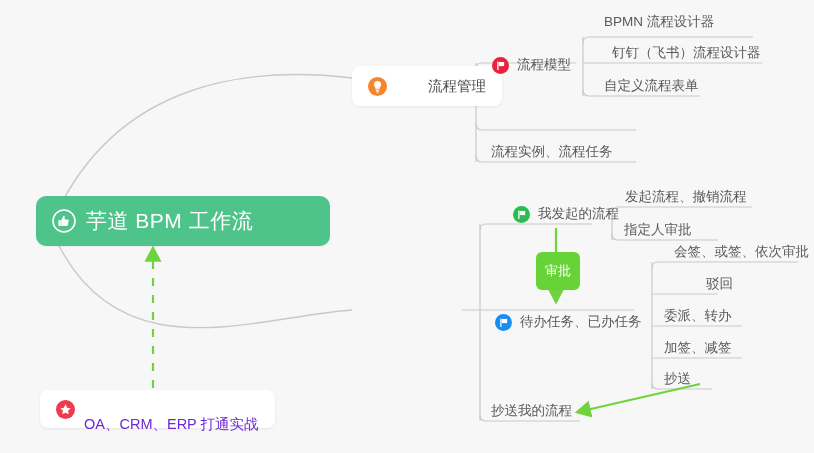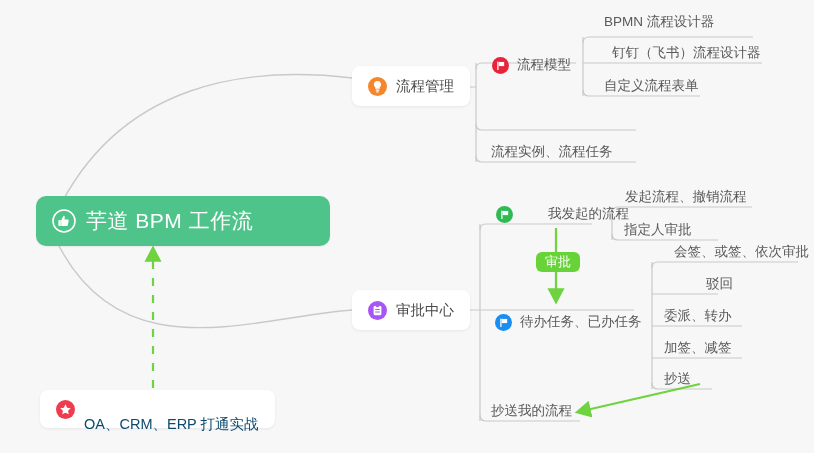--- a/index.html
+++ b/index.html
@@ -31,20 +31,21 @@
   
   .card{
     position:absolute;
     background:#ffffff;
     border-radius:8px;
     display:flex;align-items:center;
     padding:0 16px;
     box-sizing:border-box;
     box-shadow:0 1px 3px rgba(0,0,0,.07);
     white-space:nowrap;
+    gap:32px;
   }
   .card .card-label{font-size:14.5px;color:#4a4a4a;margin-left:9px;}
 
   
   .leaf{
     position:absolute;
     font-size:13.5px;color:#5a5a5a;
     white-space:nowrap;
     line-height:18px;
   }
@@ -56,38 +57,38 @@
     display:inline-block;position:relative;border-radius:50%;
     flex:0 0 auto;
   }
   .ic svg{display:block;}
 
   
   .badge{
     position:absolute;left:536px;top:252px;
     background:#68d338;
     border-radius:6px;
-    padding:3px 9px;
+    padding:12px 9px;
     color:#fff;font-size:13px;line-height:14px;
     white-space:nowrap;
     z-index:5;
   }
 
   
   .bottom-card{
     position:absolute;left:40px;top:390px;
     height:38px;
     background:#ffffff;
     border-radius:8px;
     display:flex;align-items:center;
     padding:0 16px;
     box-shadow:0 1px 3px rgba(0,0,0,.07);
     white-space:nowrap;
   }
-  .bottom-card .bc-label{font-size:14.5px;color:#0c4a6e;margin-left:9px;margin-top:30px;}
+  .bottom-card .bc-label{font-size:14.5px;color:#6d28d9;margin-left:9px;margin-top:30px;}
 </style>
 </head>
 <body>
 
 <div id="canvas">
 
   <svg class="layer">
 
     <path d="M 56 214 C 120 80 250 66 352 78" fill="none" stroke="#c9c9c9" stroke-width="1.4"></path>
 
@@ -177,35 +178,22 @@
     <span>钉钉（飞书）流程设计器</span>
   </div>
   <div class="leaf" style="left:604px;top:77px;">
     <span>自定义流程表单</span>
   </div>
 
   <div class="leaf" style="left:491px;top:143px;">
     <span>流程实例、流程任务</span>
   </div>
 
-  <div class="card" style="left:352px;top:290px;height:40px;">
-    <span class="ic">
-      <svg width="19" height="19" viewBox="0 0 20 20">
-        <circle cx="10" cy="10" r="10" fill="#a855f7"></circle>
-        <rect x="5.9" y="5.3" width="8.2" height="9.6" rx="1.2" fill="#ffffff"></rect>
-        <rect x="8.2" y="4.1" width="3.6" height="2.2" rx="0.8" fill="#ffffff"></rect>
-        <rect x="8.2" y="4.1" width="3.6" height="2.2" rx="0.8" fill="#a855f7"></rect>
-        <rect x="7.4" y="8.4" width="5.2" height="1" rx="0.5" fill="#a855f7"></rect>
-        <rect x="7.4" y="11" width="5.2" height="1" rx="0.5" fill="#a855f7"></rect>
-      </svg>
-    </span>
-    <span class="card-label">审批中心</span>
-  </div>
-
-  <div class="leaf has-icon" style="left:496px;top:205px;gap:27px;">
+
+  <div class="leaf has-icon" style="left:513px;top:205px;">
     <span class="ic">
       <svg width="17" height="17" viewBox="0 0 20 20">
         <circle cx="10" cy="10" r="10" fill="#2fbb54"></circle>
         <rect x="6.2" y="5.2" width="1.5" height="10" rx="0.6" fill="#ffffff"></rect>
         <path d="M7.9 5.8 L14.3 5.8 L14.3 10.7 L7.9 10.7 Z" fill="#ffffff"></path>
       </svg>
     </span>
     <span class="leaf-text">我发起的流程</span>
   </div>
 

